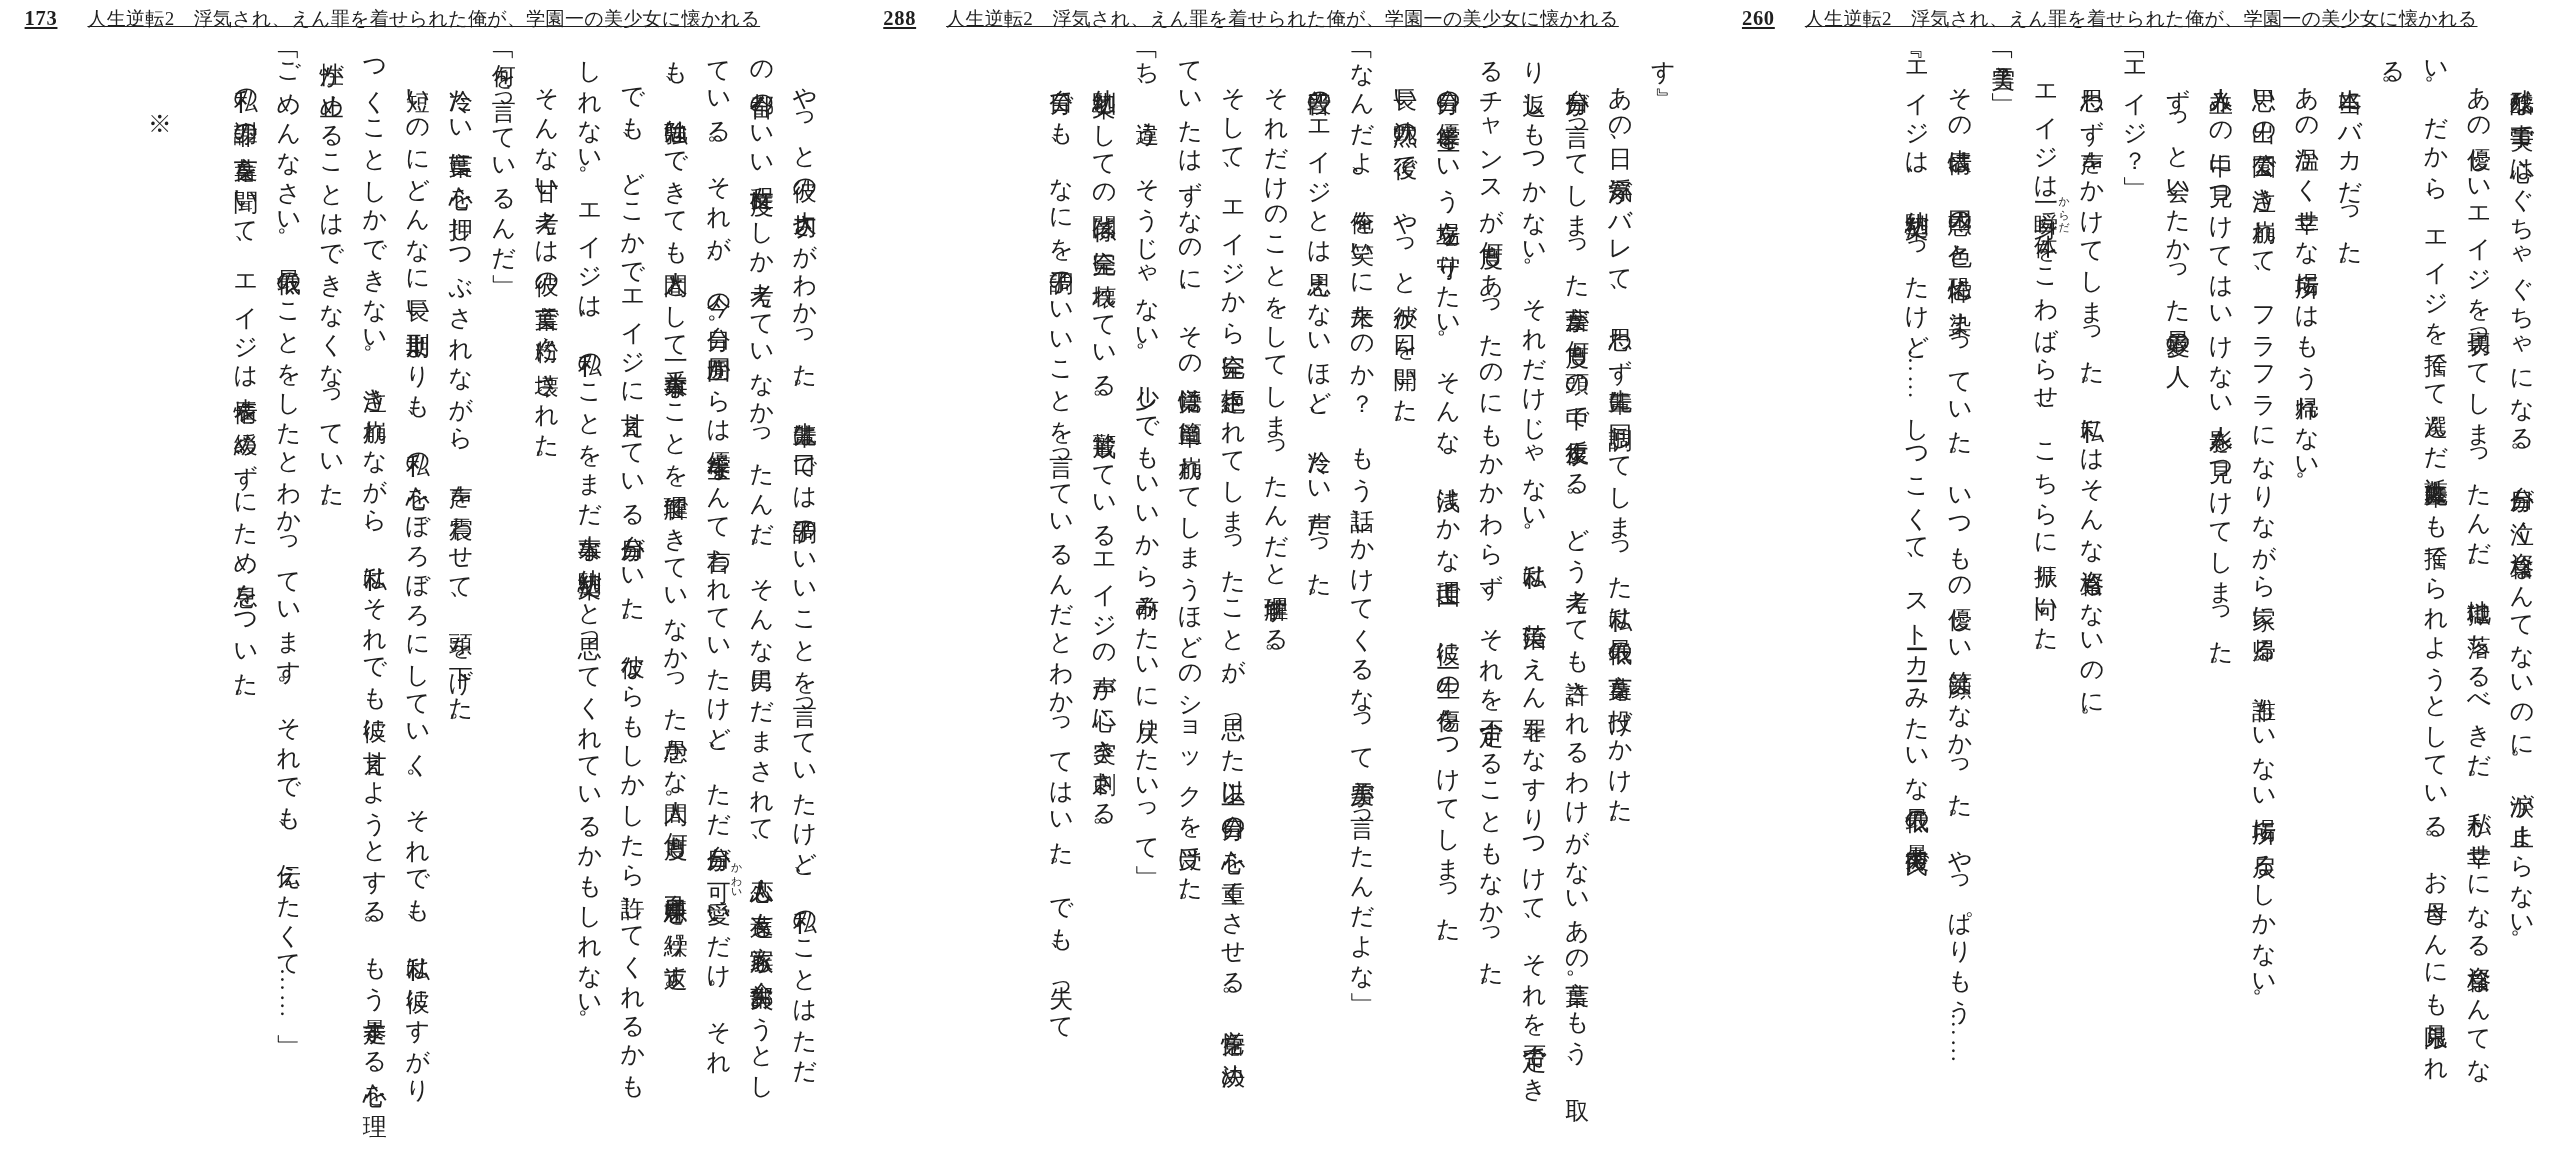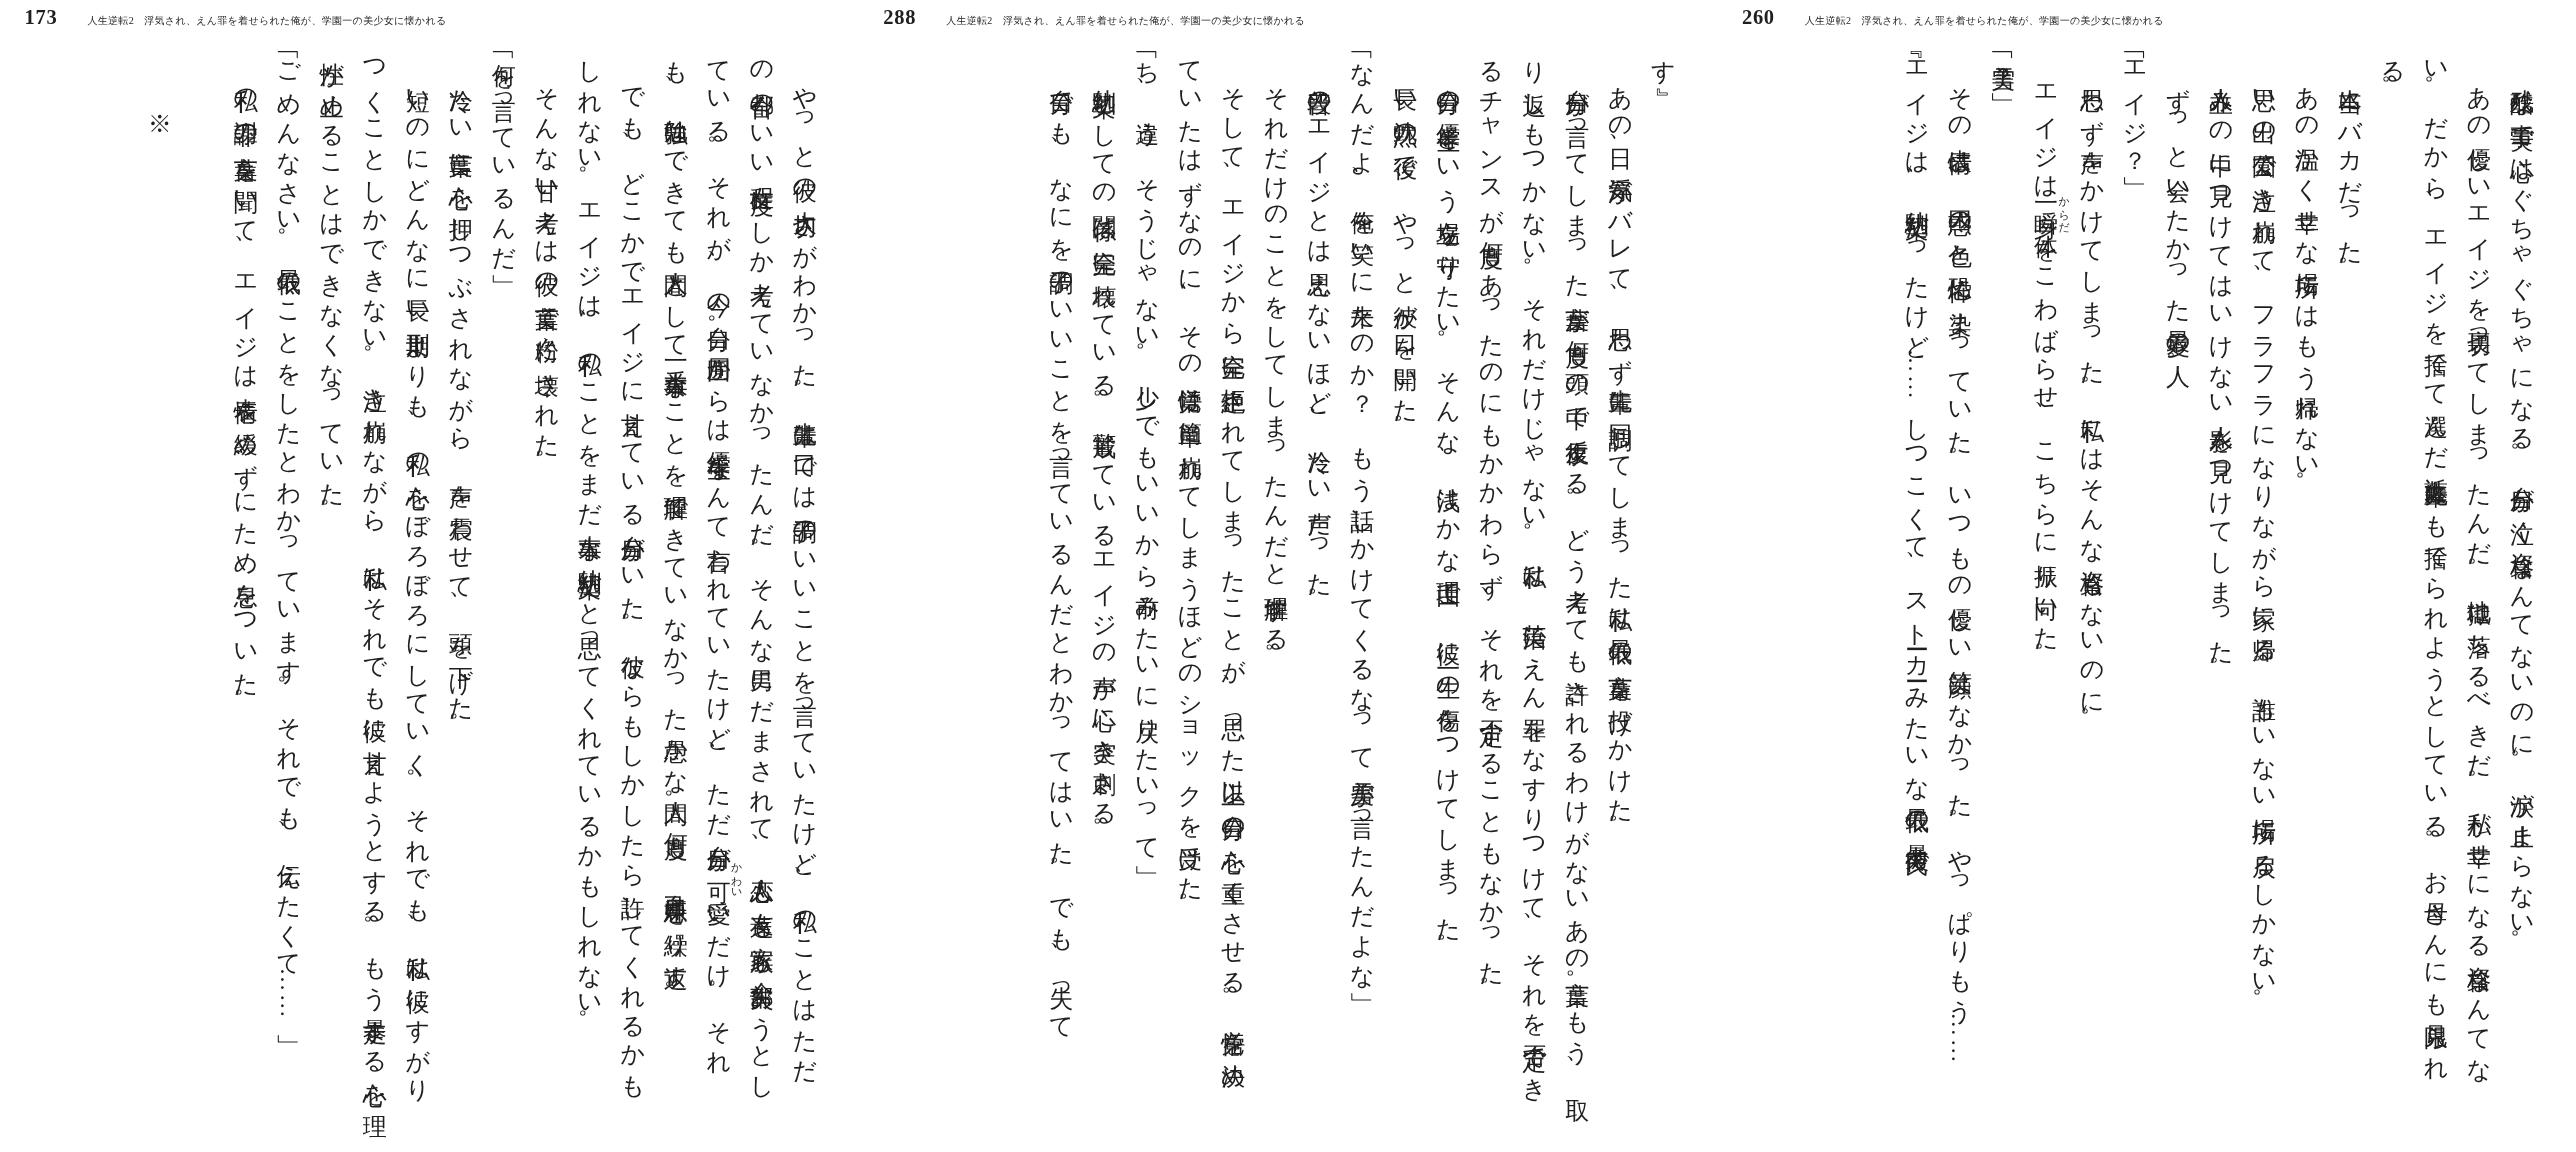--- a/index.html
+++ b/index.html
@@ -20,28 +20,29 @@
     position: relative;
     width: 859px; height: 1153px;
     overflow: hidden;
   }
   .page-header {
     position: absolute;
     top: 5.5px; left: 24.6px;
     display: flex; align-items: baseline; gap: 30px;
     white-space: nowrap;
     color: #1f1f1f;
+    text-decoration: underline;
   }
   .page-number {
     font-size: 20.5px;
     font-weight: 700;
     letter-spacing: 0.7px;
   }
   .page-title {
-    font-size: 10px;
+    font-size: 19px;
     letter-spacing: 0.3px;
   }
   .page-body {
     position: absolute;
     top: 44px; right: 33px;
     height: 1056px;
     writing-mode: vertical-rl;
     -webkit-writing-mode: vertical-rl;
     text-orientation: mixed;
     font-size: 24px;

